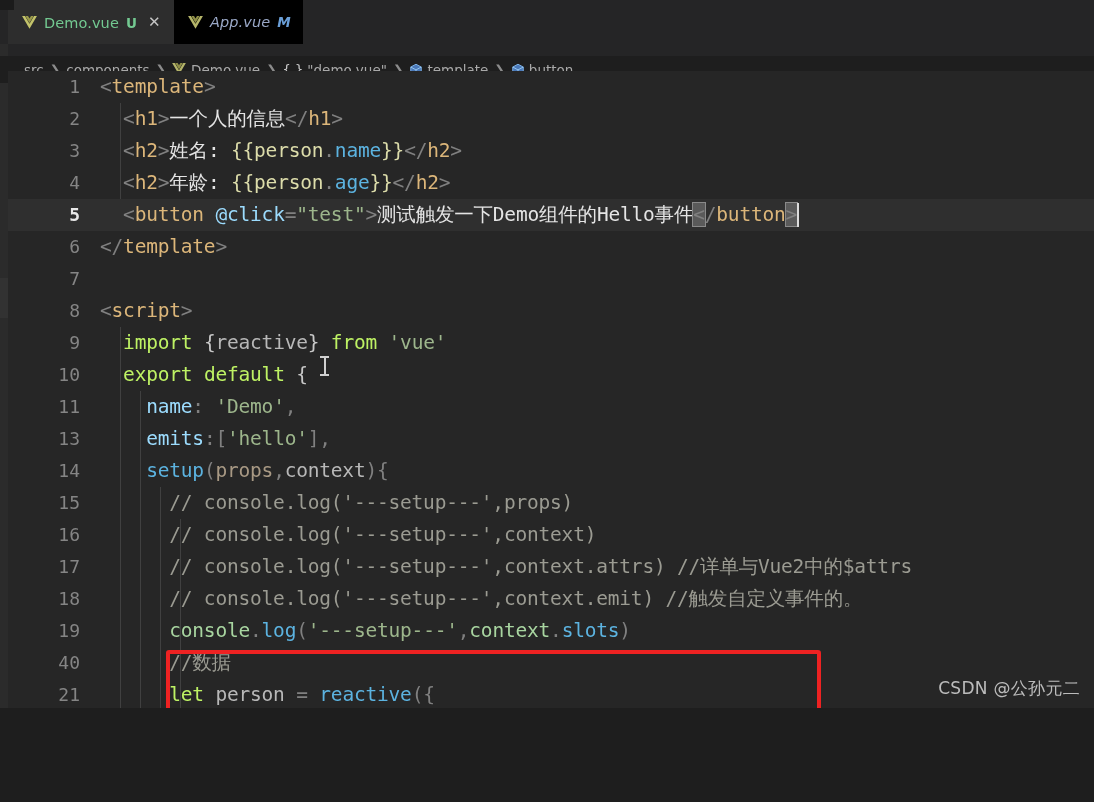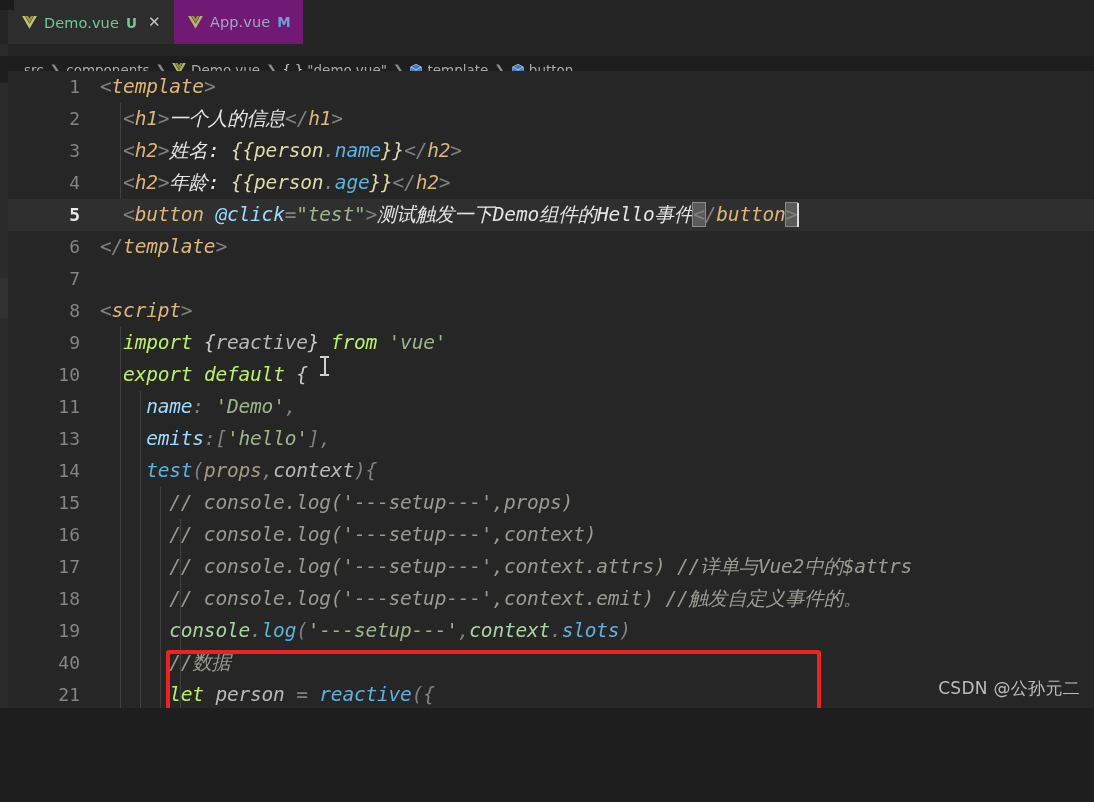--- a/index.html
+++ b/index.html
@@ -54,21 +54,21 @@
     padding: 0 12px 0 14px;
     font-family: "DejaVu Sans", "Liberation Sans", sans-serif;
     font-size: 14.5px;
     box-sizing: border-box;
     white-space: nowrap;
   }
   .tab.active {
     background: #2d2d2d;
     border-top: 1px solid transparent;
   }
-  .tab.inactive { background: #701a75; }
+  .tab.inactive { background: #000000; font-style: italic; }
 
   .vue-icon {
     display: inline-block;
     width: 15px; height: 13px;
     position: relative;
     flex: 0 0 auto;
   }
   .vue-icon svg { display: block; }
 
   .tab-name { letter-spacing: .1px; }
@@ -146,21 +146,20 @@
     font-size: 18px;
     font-family: "DejaVu Sans Mono", "Liberation Mono", monospace;
   }
   .row.current .gutter { color: #e8e8e8; font-weight: bold; }
 
   .code {
     flex: 1 1 auto;
     color: #d4d4d4;
     font-family: "DejaVu Sans Mono", "Liberation Mono", monospace;
     letter-spacing: -0.2px;
-    font-style: italic;
   }
 
   
   .indent-guides {
     position: absolute;
     left: 0; top: 0;
     width: 1086px; height: 731px;
     pointer-events: none;
   }
   .iguide {
@@ -417,21 +416,21 @@
       </div>
 
 
       <div class="row">
         <span class="gutter">13</span>
         <span class="code">    <span class="t-prop">emits</span><span class="t-punct">:[</span><span class="t-strg">'hello'</span><span class="t-punct">],</span></span>
       </div>
 
       <div class="row">
         <span class="gutter">14</span>
-        <span class="code">    <span class="t-fn2">test</span><span class="t-punct">(</span><span class="t-param">props</span><span class="t-punct">,</span><span class="t-var">context</span><span class="t-punct">){</span></span>
+        <span class="code">    <span class="t-fn2">setup</span><span class="t-punct">(</span><span class="t-param">props</span><span class="t-punct">,</span><span class="t-var">context</span><span class="t-punct">){</span></span>
       </div>
 
       <div class="row">
         <span class="gutter">15</span>
         <span class="code t-comment">      // console.log('---setup---',props)</span>
       </div>
 
       <div class="row">
         <span class="gutter">16</span>
         <span class="code t-comment">      // console.log('---setup---',context)</span>

